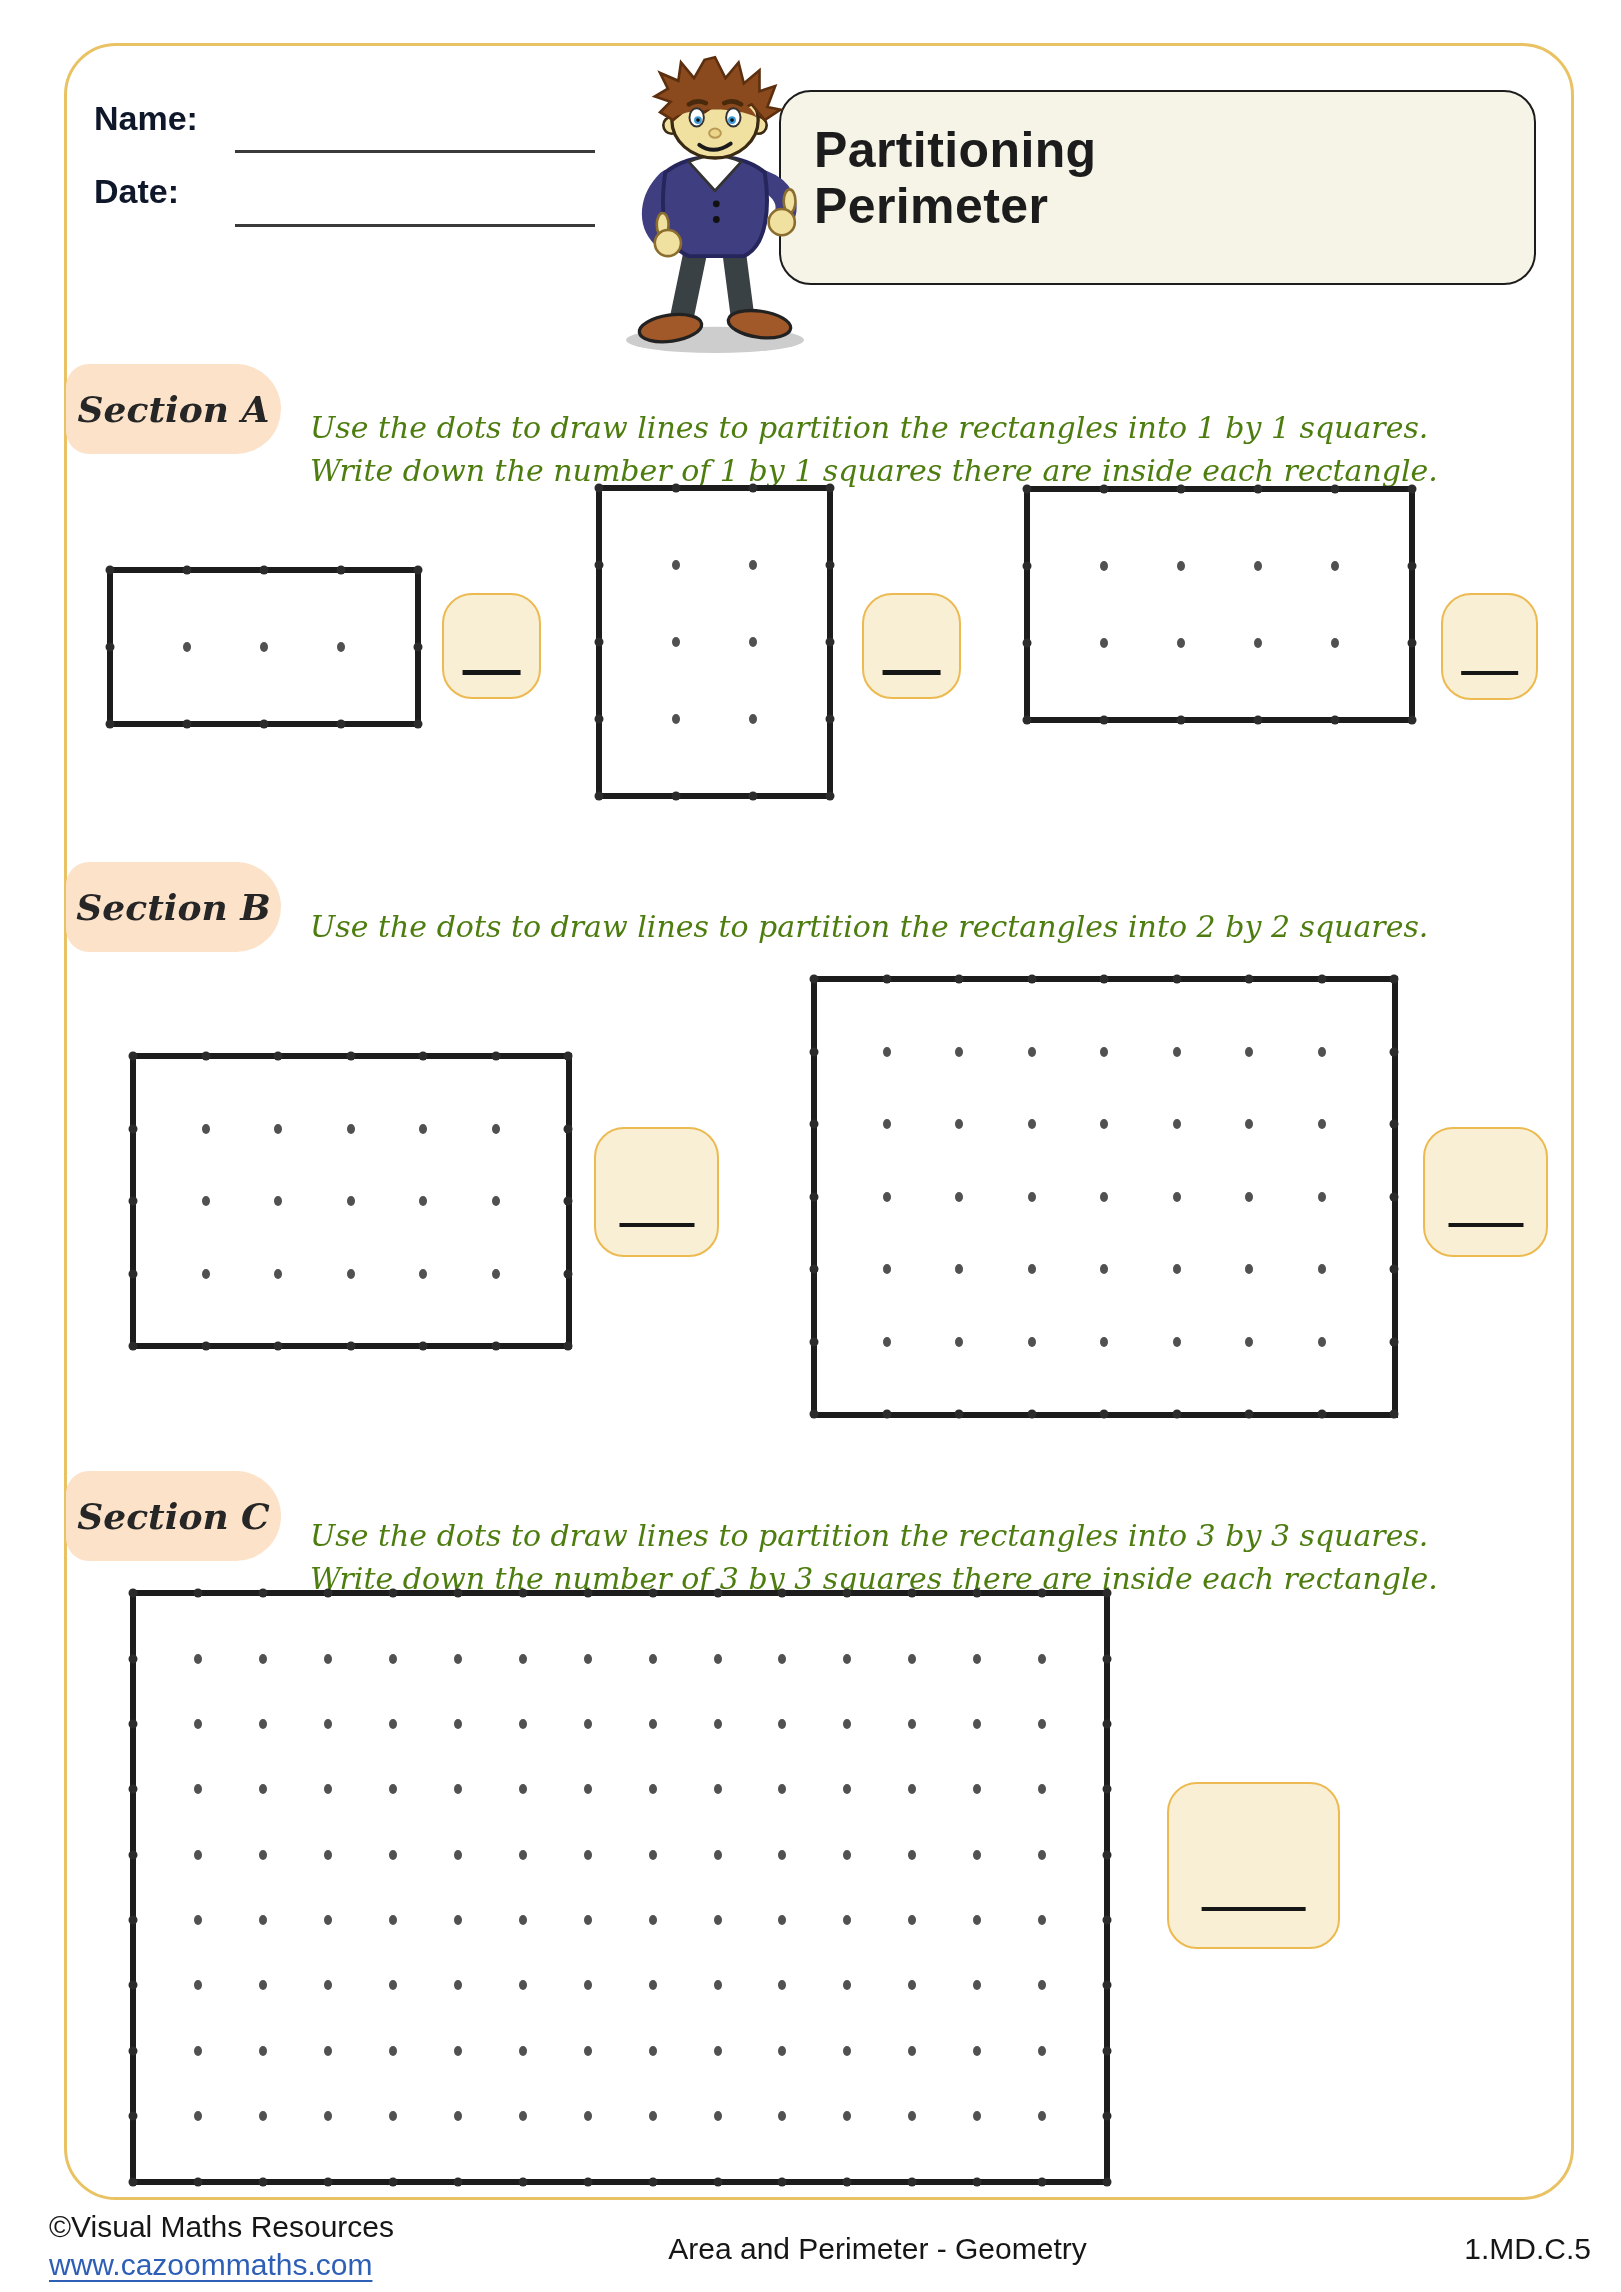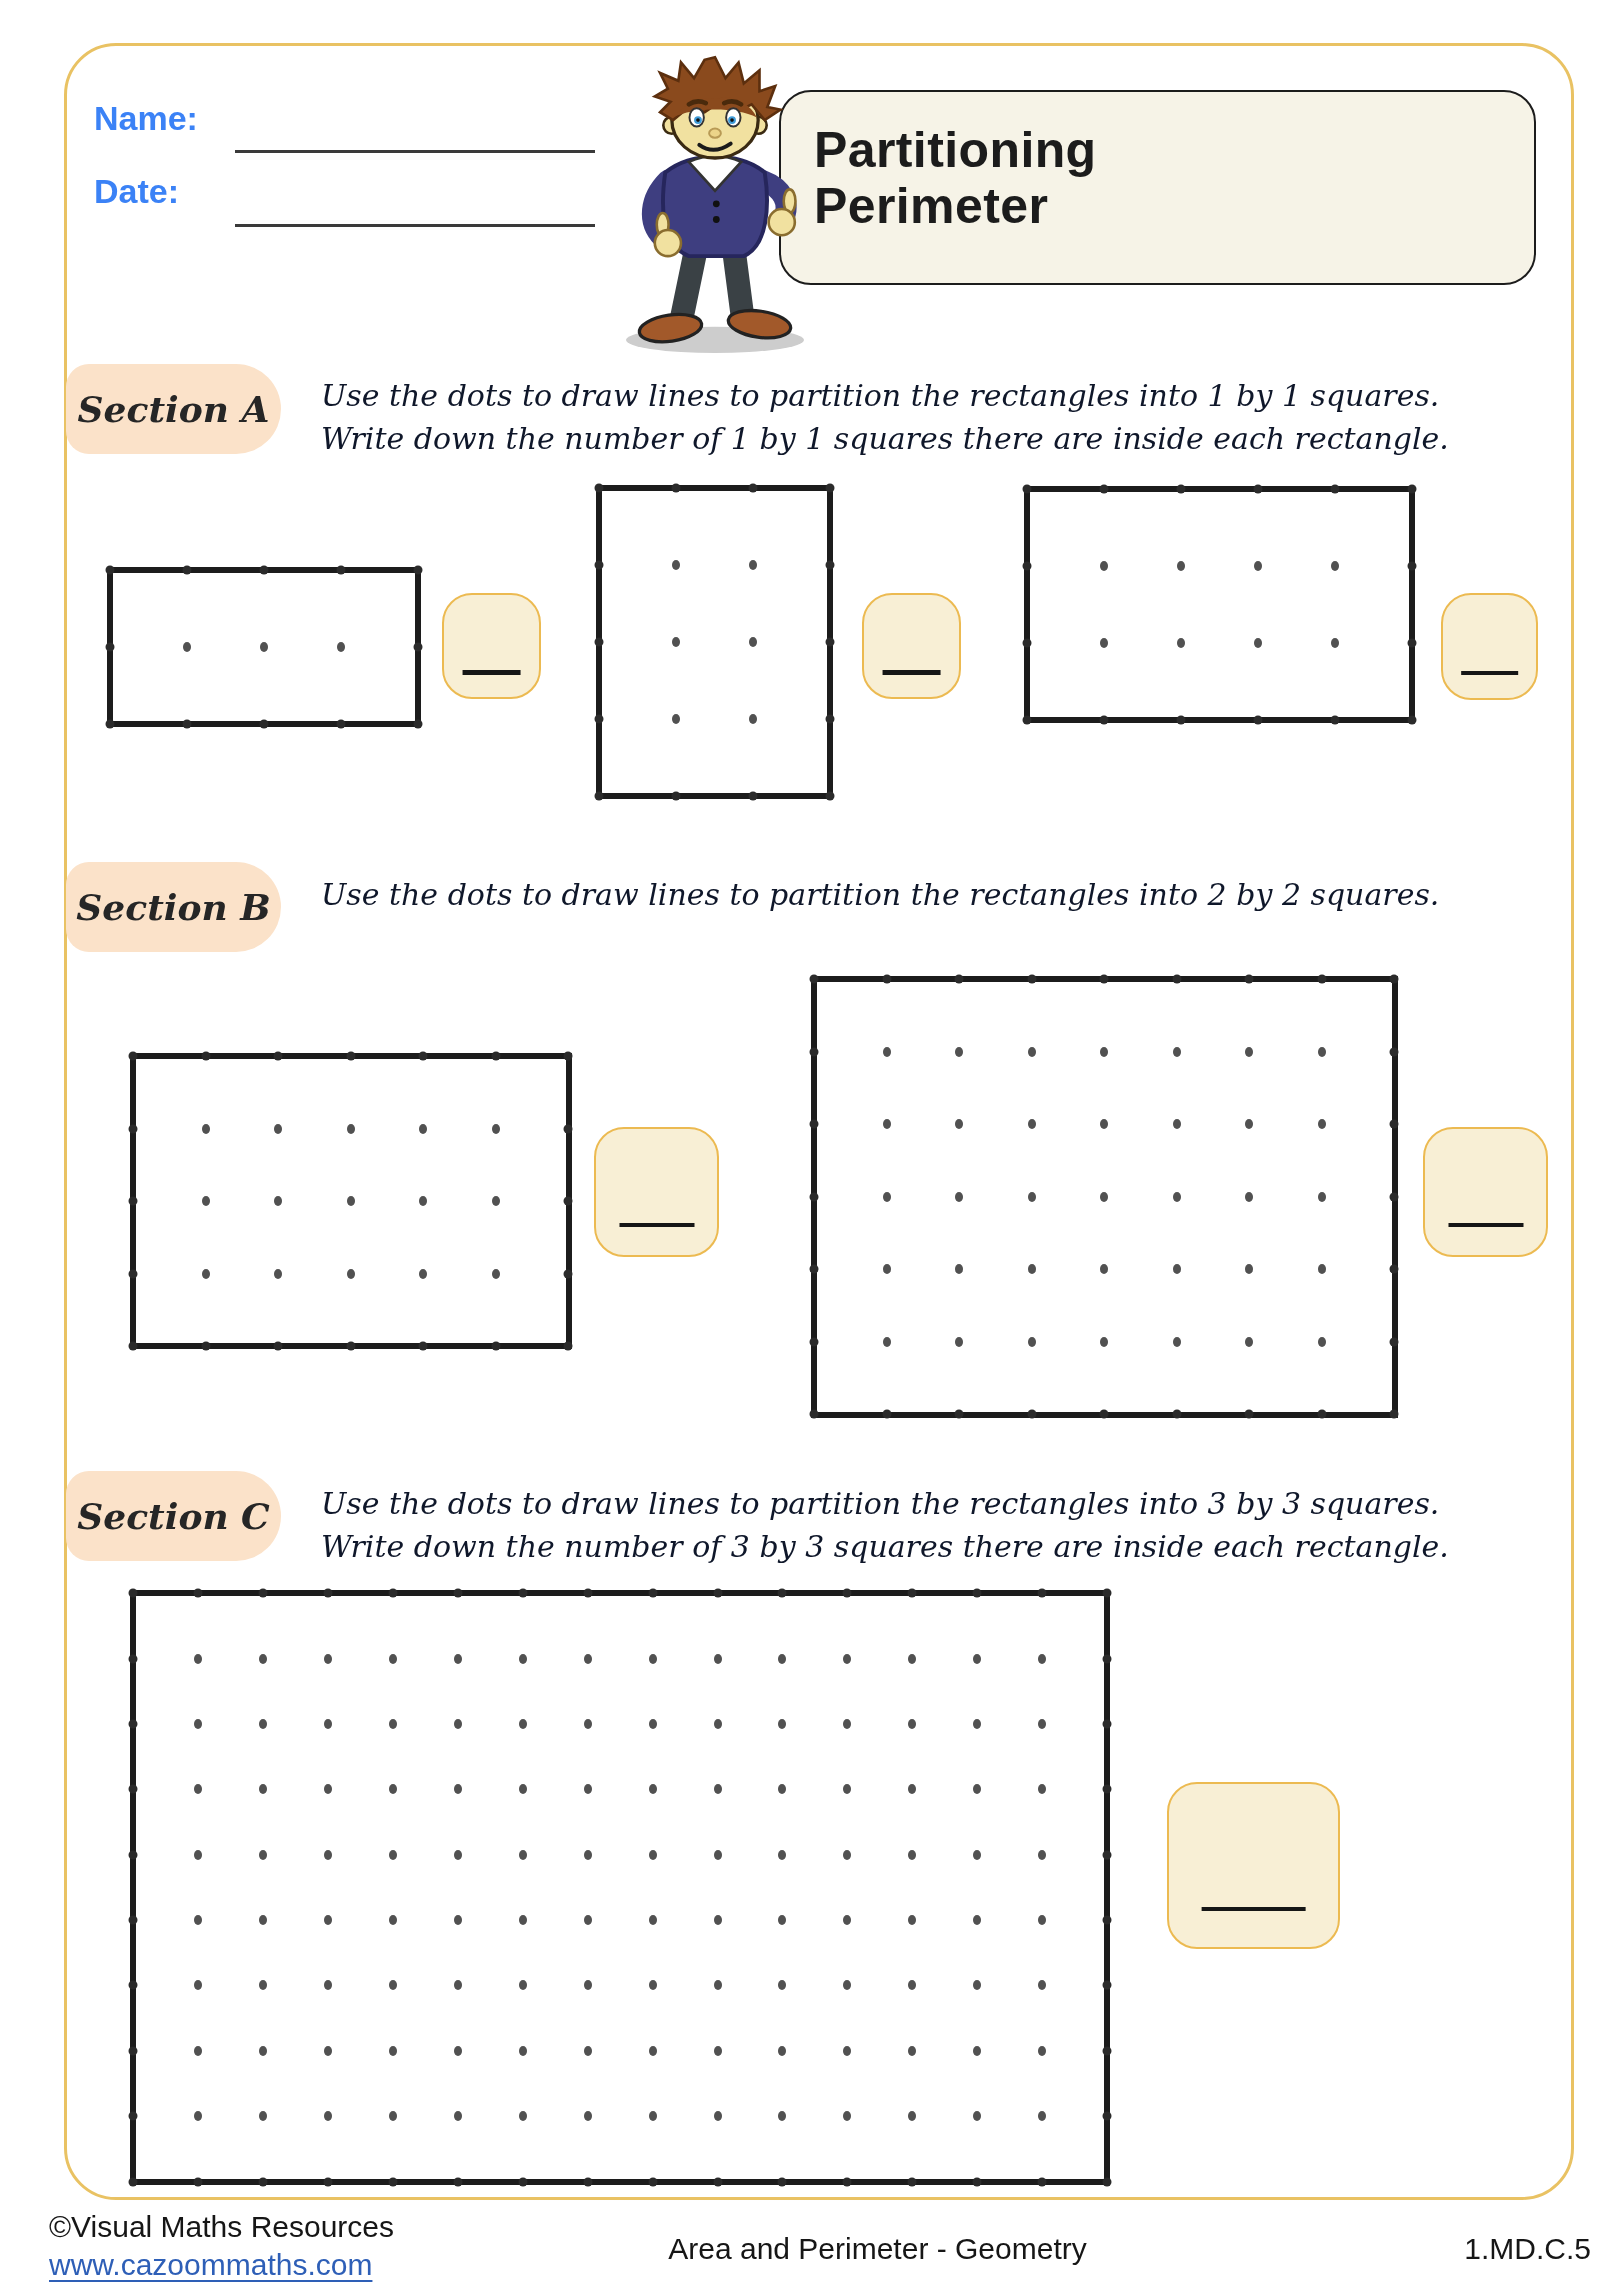--- a/index.html
+++ b/index.html
@@ -11,21 +11,21 @@
   .abs{position:absolute;}
 
   
   .page-frame{
     left:64px;top:43px;width:1510px;height:2157px;
     border:3.6px solid var(--page-border,#e9c263);
     border-radius:52px;box-sizing:border-box;
   }
 
   
-  .field-label{font-size:34px;font-weight:bold;color:#3b82f6;}
+  .field-label{font-size:34px;font-weight:bold;color:#0f172a;}
   .write-line{height:2.7px;background:#3a3a3a;}
 
   .title-box{
     left:779px;top:90px;width:757px;height:195px;box-sizing:border-box;
     background:var(--title-box-bg,#f6f3e7);
     border:2.7px solid #1c1c1c;border-radius:32px;
   }
   .title-text{
     position:absolute;left:33px;top:30px;
     font-size:50px;line-height:56px;font-weight:bold;color:#1c1c1c;
@@ -42,23 +42,23 @@
   
   .section-label{
     left:66px;width:215px;height:90px;
     background:var(--section-label-bg,#fbe2c9);
     border-radius:25px 49px 49px 25px;
     display:flex;align-items:center;justify-content:center;
     font-family:"DejaVu Serif",serif;font-style:italic;font-weight:bold;
     font-size:36px;color:#262626;
   }
   .instructions{
-    left:321px;width:1182px;
+    left:310px;width:1182px;
     font-family:"DejaVu Serif",serif;font-style:italic;
-    font-size:30px;line-height:43px;color:#0f172a;
+    font-size:30px;line-height:43px;color:#4d7c0f;margin-top:32px;
   }
 
   
   .dot-rect{position:absolute;}
   .rect-frame{position:absolute;inset:0;border:6.3px solid var(--rect-border,#1c1c1c);box-sizing:border-box;}
   .dot{position:absolute;border-radius:50%;transform:translate(-50%,-50%);z-index:3;}
   .inner-dot{width:8px;height:9.9px;background:var(--dot,#515151);}
   .edge-dot{width:9px;height:9px;background:#2b2b2b;}
 
   

